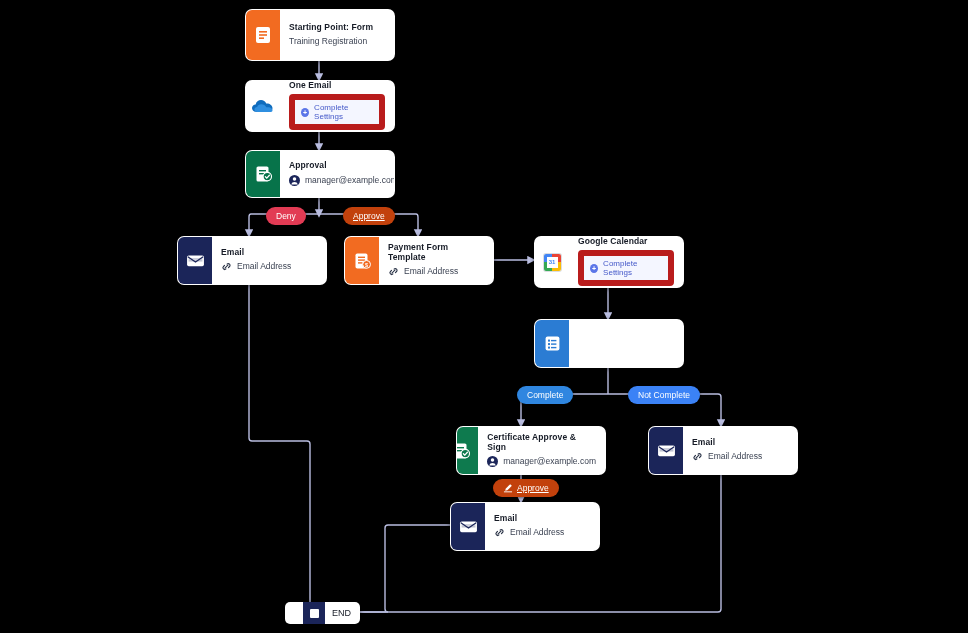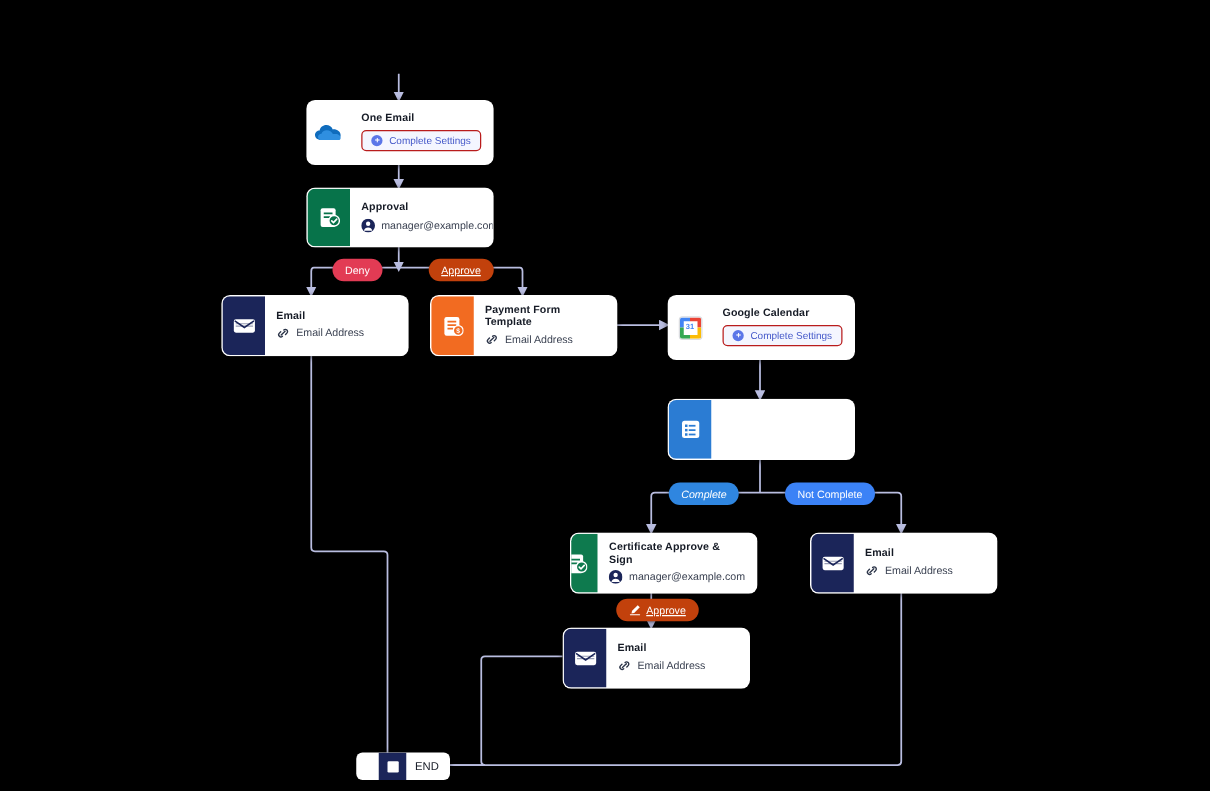--- a/index.html
+++ b/index.html
@@ -17,21 +17,21 @@
   .node .sub{font-size:8.5px;color:#3b4252;display:flex;align-items:center;gap:5px;line-height:1.1;}
   .node .sub svg{flex:0 0 auto;}
   .ico.orange{background:#f26b21;}
   .ico.white{background:#fff;}
   .ico.green{background:#07734a;}
   .ico.navy{background:#1b2559;}
   .ico.blue{background:#2b7cd3;}
   .ico.greenalt{background:#0e7a4e;}
 
   .cbtn{display:flex;align-items:center;justify-content:center;gap:5px;
-        border:1px solid #b91c1c;border-radius:4px;background:#f4f6ff;
+        border:6px solid #b91c1c;border-radius:4px;background:#f4f6ff;
         color:#4458c9;font-size:8px;padding:3px 6px;margin-right:0;}
   .cbtn .plus{width:9px;height:9px;border-radius:50%;background:#5b76e8;color:#fff;
         font-size:7px;line-height:9px;text-align:center;font-weight:bold;}
 
   .badge{position:absolute;border-radius:11px;color:#fff;font-size:8.5px;
         padding:4px 10px;display:flex;align-items:center;gap:4px;white-space:nowrap;
         box-shadow:0 1px 3px rgba(0,0,0,.5);}
   .b-deny{background:#e23b54;}
   .b-approve{background:#c2410c;text-decoration:underline;}
   .b-complete{background:#2f86e0;}
@@ -77,20 +77,36 @@
       <path d="M608,366 L608,394"></path>
       <path d="M608,394 L524,394 Q521,394 521,397 L521,424" marker-end="url(#ah)"></path>
       <path d="M608,394 L718,394 Q721,394 721,397 L721,424" marker-end="url(#ah)"></path>
       <path d="M521,473 L521,500" marker-end="url(#ah)"></path>
       <path d="M249,283 L249,438 Q249,441 252,441 L307,441 Q310,441 310,444 L310,612" marker-end="url(#ah)"></path>
       <path d="M450,525 L388,525 Q385,525 385,528 L385,609 Q385,612 388,612 L330,612"></path>
       <path d="M721,473 L721,609 Q721,612 718,612 L332,612"></path>
     </g>
   </svg>
 
+  <div class="node" style="left:245px;top:9px;width:148px;height:50px;">
+    <div class="ico orange">
+      <svg width="16" height="18" viewBox="0 0 16 18">
+          <rect x="1" y="1" width="14" height="16" rx="2" fill="#fff"></rect>
+          <rect x="4" y="5" width="8" height="1.6" fill="#f26b21"></rect>
+          <rect x="4" y="8.2" width="8" height="1.6" fill="#f26b21"></rect>
+          <rect x="4" y="11.4" width="5" height="1.6" fill="#f26b21"></rect>
+        </svg>
+    </div>
+    <div class="body">
+      <div class="ttl">Starting Point: Form</div>
+      <div class="sub">
+        <span>Training Registration</span>
+      </div>
+    </div>
+  </div>
 
   <div class="node" style="left:245px;top:80px;width:148px;height:50px;">
     <div class="ico white">
       <svg width="24" height="16" viewBox="0 0 24 16">
           <path d="M6.2 14 C2.6 14 1 12 1 10 C1 8 2.7 6.4 4.7 6.4 C5.1 3.8 7.4 2 10 2 c2.4 0 4.4 1.4 5.2 3.5 C18.6 5.2 21.5 7.4 21.5 10.2 C21.5 12.4 19.8 14 17.6 14 z" fill="#0f6cbd"></path>
           <path d="M10.4 6.2 c2.1 0 4 1.2 4.9 3 h2.3 c2.2 0 3.9 1.6 3.9 3.1 c0 .9 -.6 1.7 -1.5 1.7 H6.2 c-1.6 0 -2.8 -1.1 -2.8 -2.5 c0 -1.4 1.2 -2.6 2.8 -2.6 c.4 -1.6 2.1 -2.7 4.2 -2.7 z" fill="#2f8fe0"></path>
         </svg>
     </div>
     <div class="body">
       <div class="ttl">One Email</div>
@@ -203,21 +219,21 @@
           <rect x="4" y="4.6" width="2" height="2" fill="#2b7cd3"></rect>
           <rect x="7" y="4.9" width="5.4" height="1.4" fill="#2b7cd3"></rect>
           <rect x="4" y="8.1" width="2" height="2" fill="#2b7cd3"></rect>
           <rect x="7" y="8.4" width="5.4" height="1.4" fill="#2b7cd3"></rect>
           <rect x="4" y="11.6" width="2" height="2" fill="#2b7cd3"></rect>
           <rect x="7" y="11.9" width="5.4" height="1.4" fill="#2b7cd3"></rect>
         </svg>
     </div>
   </div>
 
-  <div class="badge b-complete" style="left:535px;top:386px;font-style:italic;">
+  <div class="badge b-complete" style="left:517px;top:386px;">
     <span>Complete</span>
   </div>
   <div class="badge b-notcomplete" style="left:628px;top:386px;">
     <span>Not Complete</span>
   </div>
 
   <div class="node" style="left:456px;top:426px;width:148px;height:47px;justify-content:flex-end;">
     <div class="ico greenalt">
       <svg width="17" height="18" viewBox="0 0 17 18">
           <rect x="1.5" y="1.5" width="12" height="15" rx="1.6" fill="#fff"></rect>

